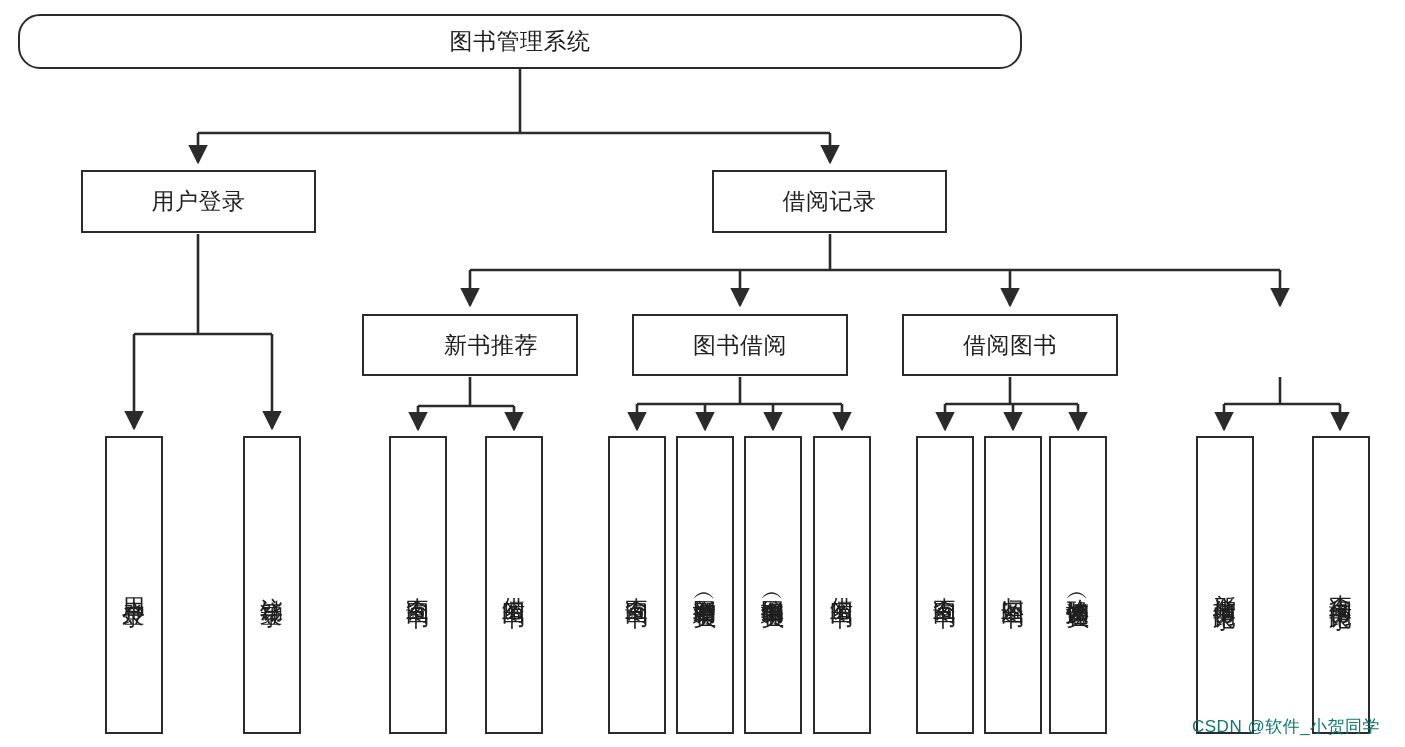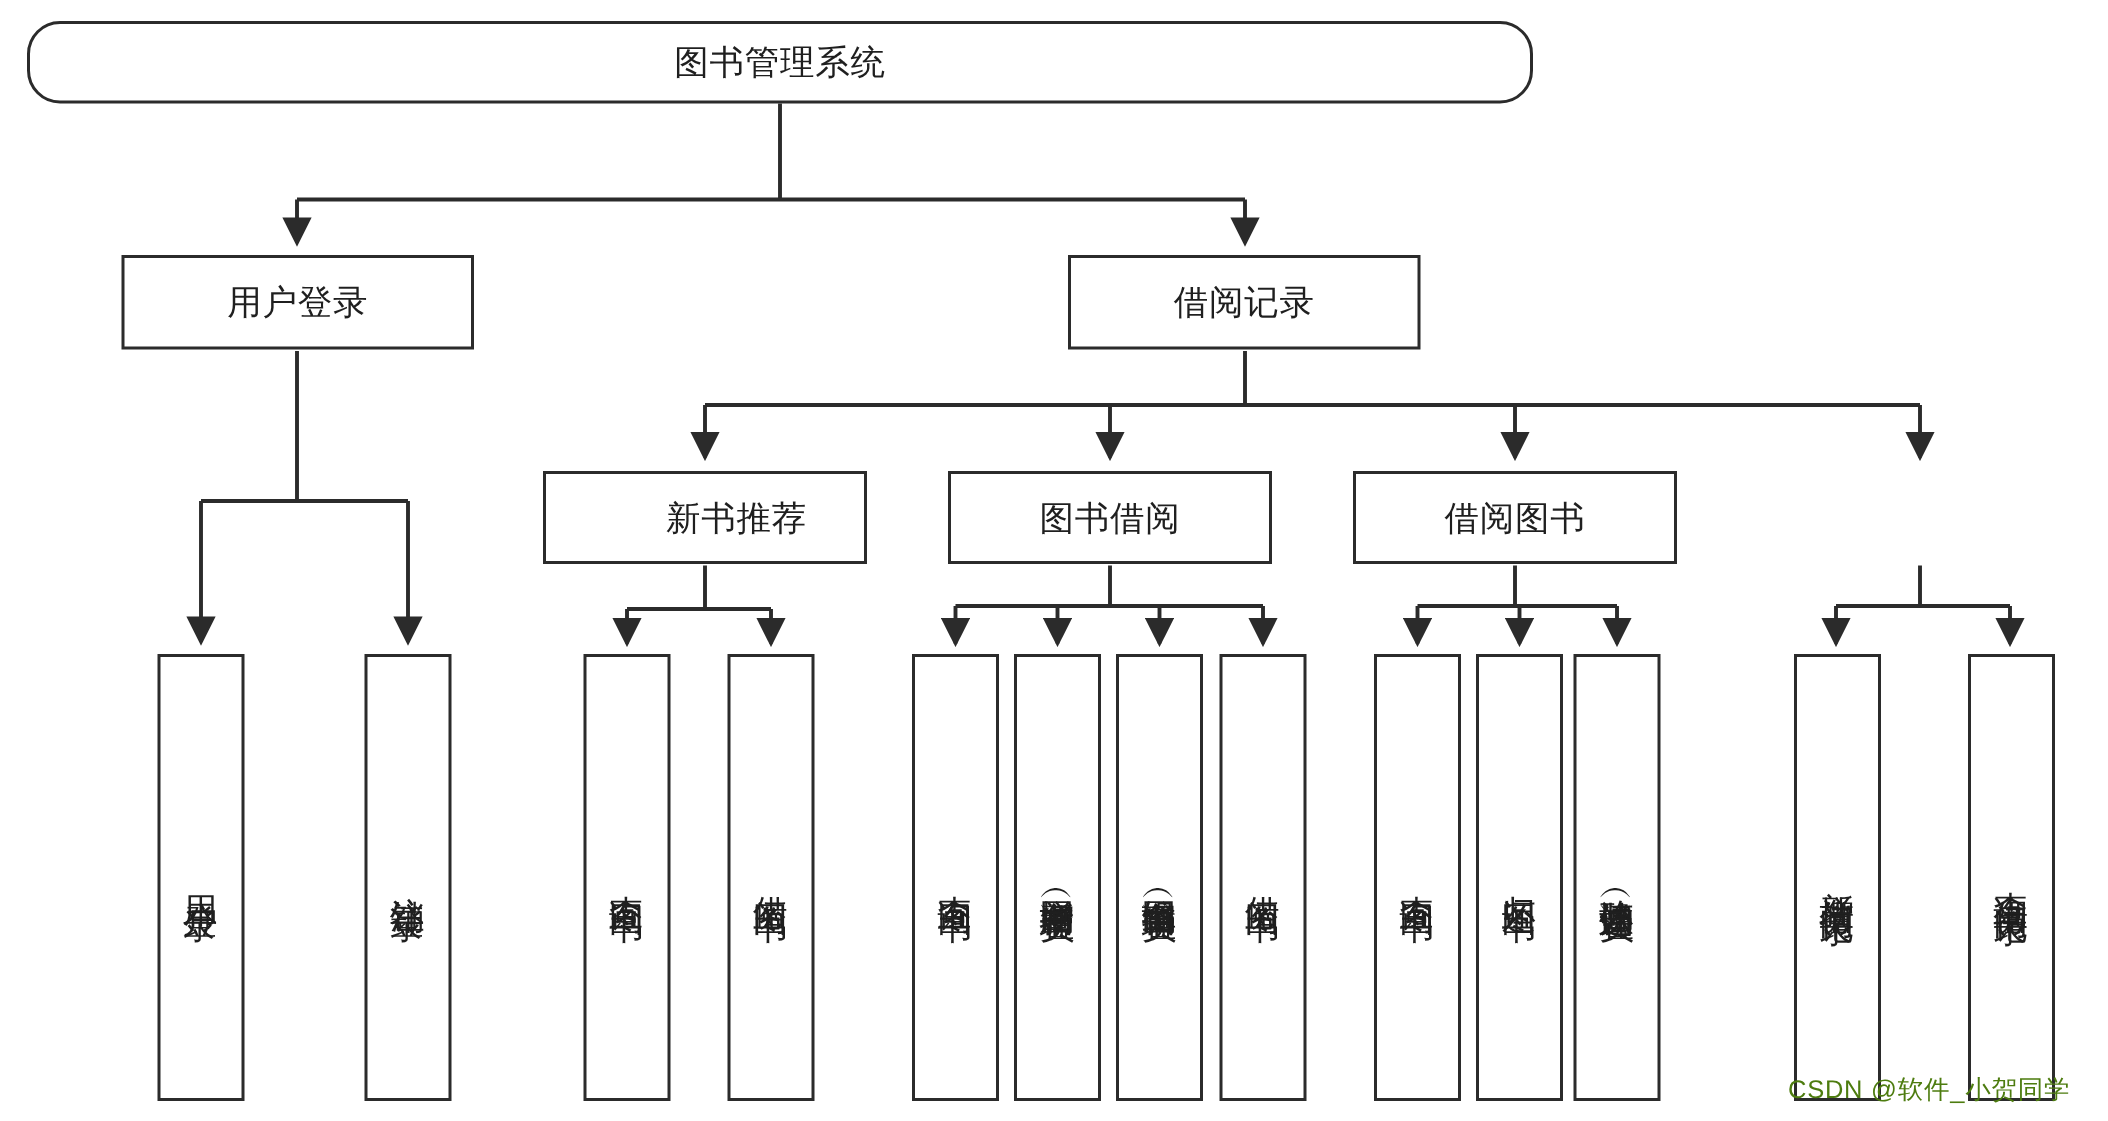--- a/index.html
+++ b/index.html
@@ -55,21 +55,21 @@
     line-height: 1.22;
     letter-spacing: 3px;
     max-height: 100%;
   }
   .node-vertical.tall-text .node-label {
     letter-spacing: 1px;
     line-height: 1.14;
   }
   .watermark {
     position: absolute;
-    color: #4d7c0f;
+    color: #0f766e;
     font-size: 17px;
     letter-spacing: 0.5px;
     white-space: nowrap;
     pointer-events: none;
   }
 </style>
 </head>
 <body>
 
 <div id="diagram-root">

